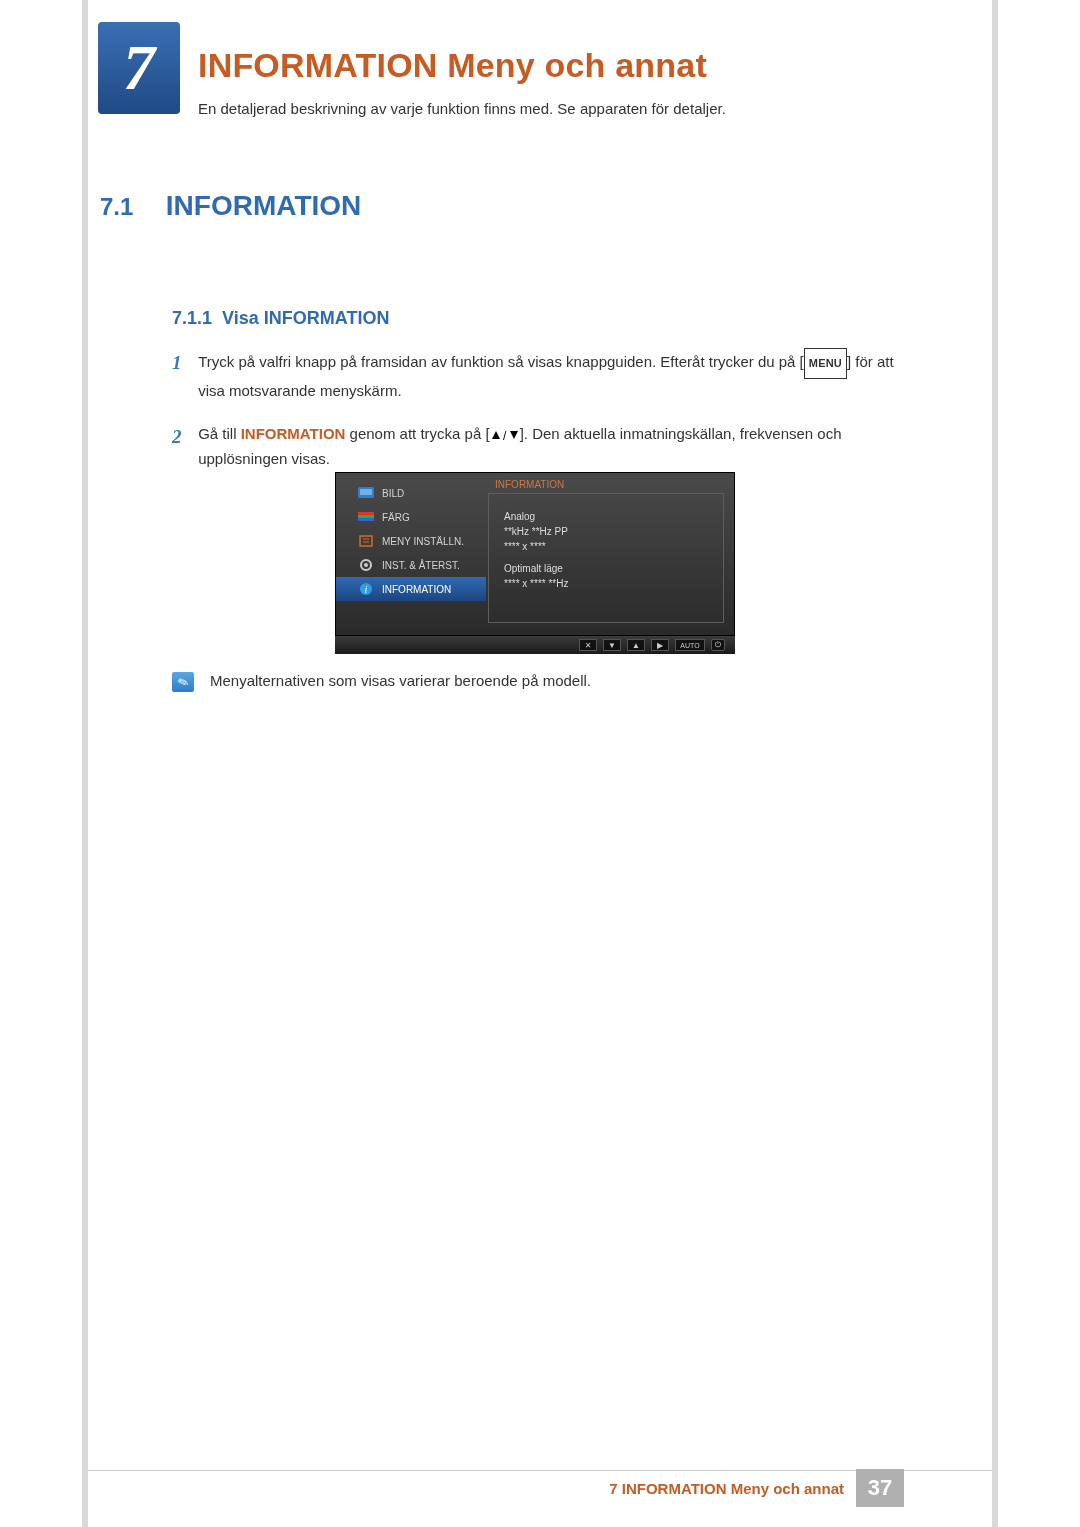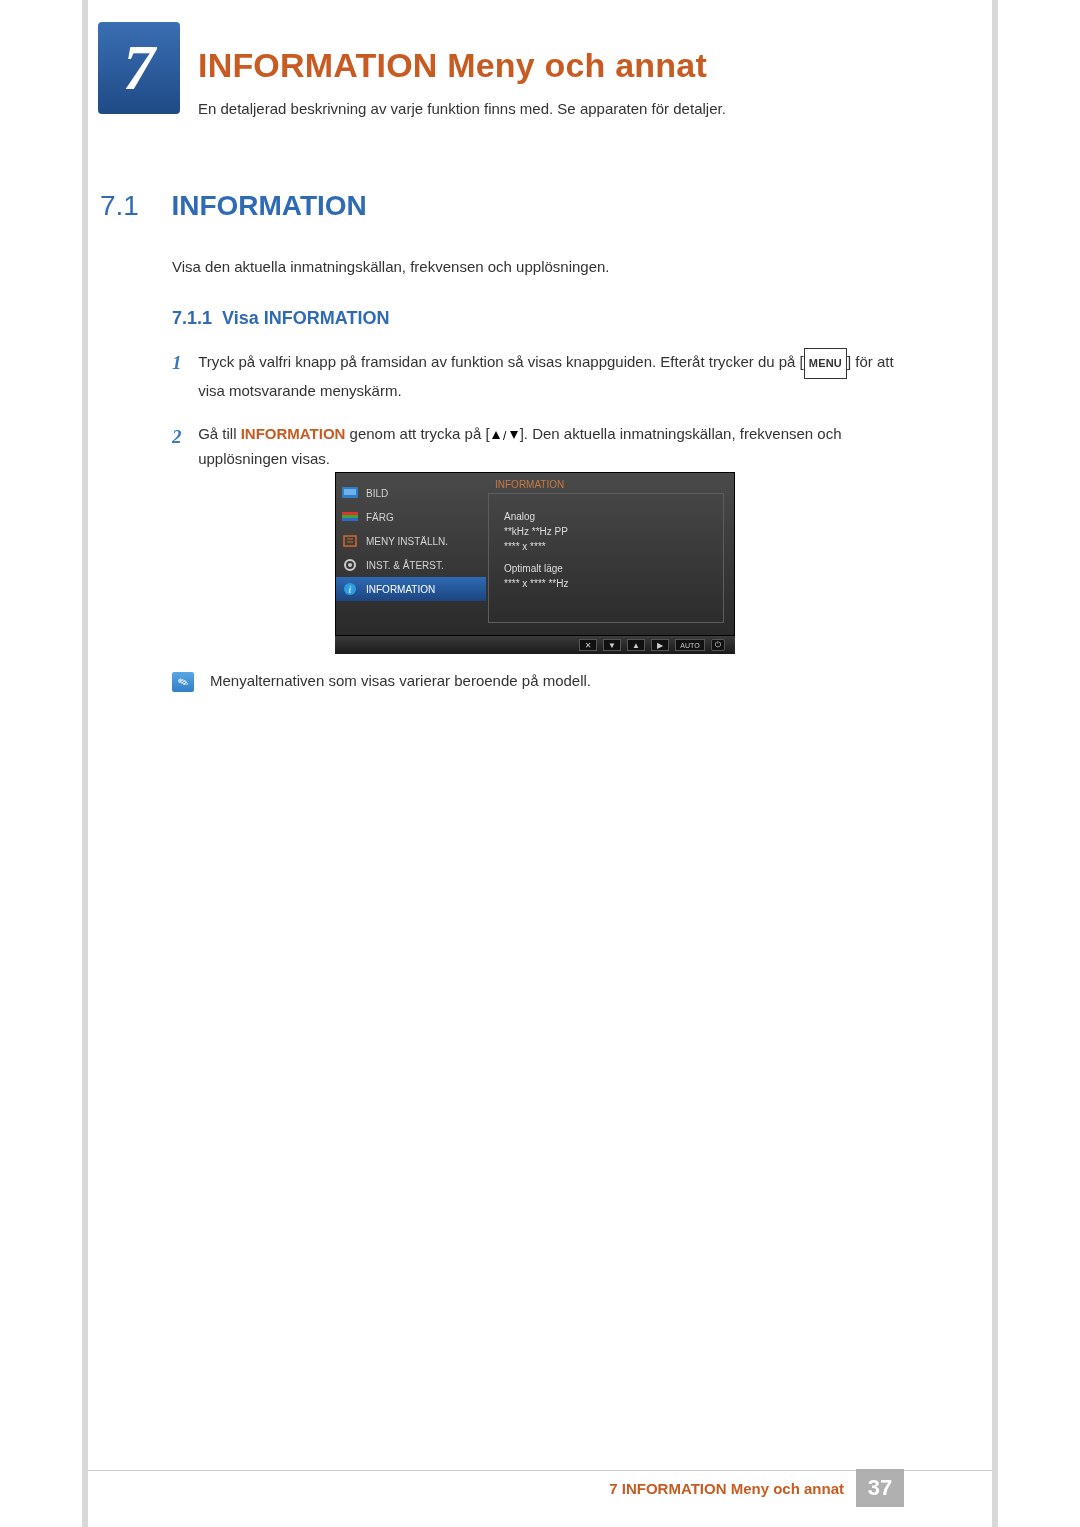--- a/index.html
+++ b/index.html
@@ -5,39 +5,39 @@
   * { box-sizing: border-box; margin: 0; padding: 0; }
   html, body { width: 1080px; height: 1527px; background: #fff; font-family: Arial, Helvetica, sans-serif; color: #222; }
   .page { position: relative; width: 1080px; height: 1527px; background: #fff; }
   .left-rail { position: absolute; left: 82px; top: 0; width: 6px; height: 1527px; background: #d9d9d9; }
   .right-rail { position: absolute; right: 82px; top: 0; width: 6px; height: 1527px; background: #d9d9d9; }
   .chapter-badge { position: absolute; left: 98px; top: 22px; width: 82px; height: 92px; background: linear-gradient(#3a6fb3, #1f4a86); border-radius: 4px; display:flex; align-items:center; justify-content:center; }
   .chapter-badge span { color:#fff; font-size:64px; font-weight:bold; font-style: italic; font-family: "Times New Roman", serif; }
   .chapter-title { position:absolute; left:198px; top:46px; font-size:34px; font-weight:bold; color:#c75b22; letter-spacing:0.2px; }
   .chapter-sub { position:absolute; left:198px; top:100px; font-size:15px; color:#333; }
   .section-row { position:absolute; left:100px; top:190px; }
-  .section-num { font-size:28px; color:#2f6ab4; font-weight:normal; display:inline-block; }
+  .section-num { font-size:24px; color:#2f6ab4; font-weight:bold; display:inline-block; }
   .section-title { font-size:28px; color:#2f6ab4; font-weight:bold; display:inline-block; margin-left:28px; }
   .section-desc { position:absolute; left:172px; top:258px; font-size:15px; color:#333; }
   .subsection { position:absolute; left:172px; top:308px; font-size:18px; color:#2f6ab4; font-weight:bold; }
   .steps { position:absolute; left:172px; top:348px; width:760px; }
   .step { margin-bottom:20px; font-size:15px; color:#333; line-height:1.55; }
   .step .num { display:inline-block; width:22px; font-style:italic; font-family:"Times New Roman", serif; font-size:19px; color:#3a78c2; font-weight:bold; vertical-align:top; }
   .step .body { display:inline-block; width:720px; vertical-align:top; }
   .kw { color:#c75b22; font-weight:bold; }
   .menu-box { display:inline-block; border:1px solid #333; padding:6px 4px; font-size:11px; font-weight:bold; font-family:Arial; letter-spacing:0.2px; background:#fff; vertical-align:baseline; }
   .arrow-box { display:inline-block; vertical-align:middle; }
 
   
   .osd { position:absolute; left:335px; top:472px; width:400px; height:182px; }
   .osd-frame { width:400px; height:164px; background:linear-gradient(#4a4a4a,#2a2a2a); border:1px solid #000; position:relative; }
   .osd-left { position:absolute; left:0; top:0; width:150px; height:164px; }
   .osd-title { position:absolute; left:159px; top:6px; font-size:10px; color:#c97a44; }
   .osd-box { position:absolute; left:152px; top:20px; width:236px; height:130px; border:1px solid #5d5d5d; }
-  .osd-item { display:flex; align-items:center; height:24px; padding-left:6px; font-size:10px; color:#d4d4d4; }
+  .osd-item { display:flex; align-items:center; height:24px; padding-left:22px; font-size:10px; color:#d4d4d4; }
   .osd-item.selected { background:linear-gradient(#2f6ab4,#1c4580); color:#fff; }
   .osd-item .ic { width:16px; height:12px; margin-right:8px; display:inline-flex; align-items:center; justify-content:center; }
   .osd-info { position:absolute; left:168px; top:36px; font-size:10px; color:#ddd; line-height:1.5; }
   .osd-info-opt { position:absolute; left:168px; top:88px; font-size:10px; color:#ddd; line-height:1.5; }
   .osd-btnbar { position:absolute; left:0; bottom:0; width:400px; height:18px; background:linear-gradient(#3b3b3b, #1a1a1a); display:flex; align-items:center; justify-content:flex-end; gap:6px; padding-right:10px; }
   .osd-btn { width:18px; height:12px; background:#111; border:1px solid #555; display:flex; align-items:center; justify-content:center; font-size:8px; color:#ccc; }
   .osd-btn.auto { width:30px; font-size:7px; }
   .osd-btn.pwr { width:14px; border-radius:2px; }
 
   .note-row { position:absolute; left:172px; top:672px; display:flex; align-items:flex-start; gap:16px; }
@@ -62,21 +62,20 @@
   <div class="chapter-badge">
     <span>7</span>
   </div>
   <div class="chapter-title">INFORMATION Meny och annat</div>
   <div class="chapter-sub">En detaljerad beskrivning av varje funktion finns med. Se apparaten för detaljer.</div>
 
   <div class="section-row">
     <span class="section-num">7.1</span>
     <span class="section-title">INFORMATION</span>
   </div>
-  <div class="section-desc">Visa den aktuella inmatningskällan, frekvensen och upplösningen.</div>
 
   <div class="subsection">
     <span>7.1.1</span>&nbsp;&nbsp;<span>Visa INFORMATION</span>
   </div>
 
   <div class="steps">
     <div class="step">
       <span class="num">1</span>
       <span class="body">
         <span>Tryck på valfri knapp på framsidan av funktion så visas knappguiden. Efteråt trycker du på [</span><span class="menu-box">MENU</span><span>] för att visa motsvarande menyskärm.</span>

